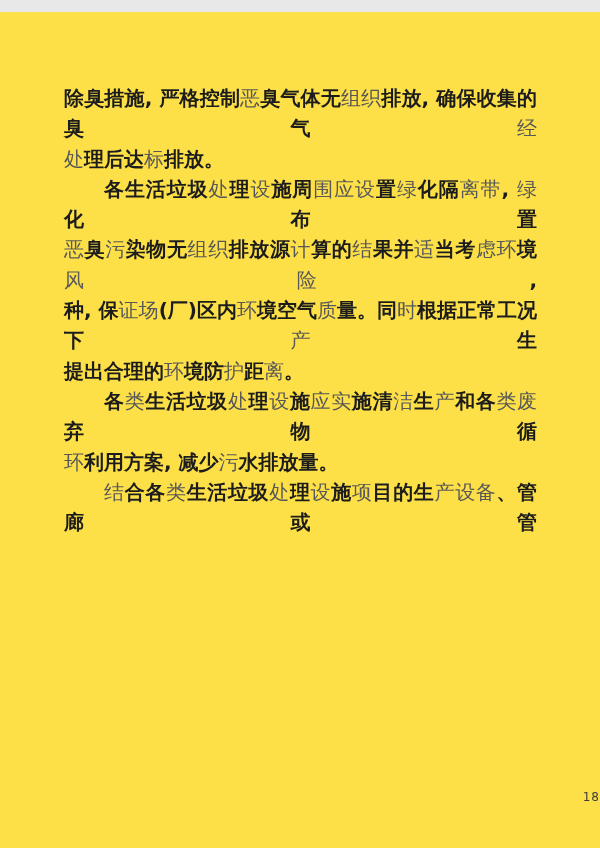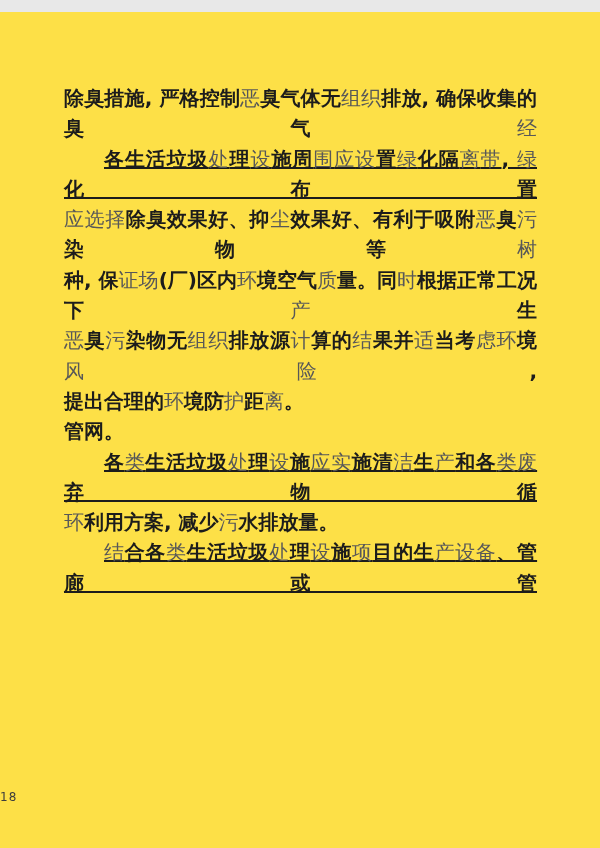--- a/index.html
+++ b/index.html
@@ -19,44 +19,43 @@
     font-weight:700;
     color:#1c1c1c;
     letter-spacing:0;
   }
   .line {
     text-align:justify;
     text-align-last:justify;
     -moz-text-align-last:justify;
     word-break:break-all;
   }
-  .line.first { text-indent:2em;text-decoration:underline; }
+  .line.first { text-indent:2em; }
   .line.last  { text-align-last:left; -moz-text-align-last:left; }
   
   .lt { font-weight:400; color:#585858; }
   .footer {
     position:absolute;
     left:0; top:778px; width:100%;
-    text-align:left;
+    text-align:right;
     font-size:12px;
     font-weight:400;
     color:#3d3d3d;
     letter-spacing:1px;
   }
 </style>
 </head>
 <body>
 
 <div class="page">
   <div class="doc">
       <div class="line">除臭措施, 严格控制<span class="lt">恶</span>臭气体无<span class="lt">组</span><span class="lt">织</span>排放, 确保收集的臭气<span class="lt">经</span></div>
+      <div class="line last"><span class="lt">处</span>理后达<span class="lt">标</span>排放。</div>
       <div class="line first">各生活垃圾<span class="lt">处</span>理<span class="lt">设</span>施周<span class="lt">围</span><span class="lt">应</span><span class="lt">设</span>置<span class="lt">绿</span>化隔<span class="lt">离</span><span class="lt">带</span>, <span class="lt">绿</span>化布置</div>
-      <div class="line"><span class="lt">应</span><span class="lt">选</span><span class="lt">择</span>除臭效果好、抑<span class="lt">尘</span>效果好、有利于吸附<span class="lt">恶</span>臭<span class="lt">污</span>染物等<span class="lt">树</span></div>
+      <div class="line"><span class="lt">恶</span>臭<span class="lt">污</span>染物无<span class="lt">组</span><span class="lt">织</span>排放源<span class="lt">计</span>算的<span class="lt">结</span>果并<span class="lt">适</span>当考<span class="lt">虑</span><span class="lt">环</span>境<span class="lt">风</span><span class="lt">险</span>,</div>
       <div class="line">种, 保<span class="lt">证</span><span class="lt">场</span>(厂)区内<span class="lt">环</span>境空气<span class="lt">质</span>量。同<span class="lt">时</span>根据正常工况下<span class="lt">产</span>生</div>
-      <div class="line"><span class="lt">恶</span>臭<span class="lt">污</span>染物无<span class="lt">组</span><span class="lt">织</span>排放源<span class="lt">计</span>算的<span class="lt">结</span>果并<span class="lt">适</span>当考<span class="lt">虑</span><span class="lt">环</span>境<span class="lt">风</span><span class="lt">险</span>,</div>
       <div class="line last">提出合理的<span class="lt">环</span>境防<span class="lt">护</span>距<span class="lt">离</span>。</div>
-      <div class="line last">管网。</div>
       <div class="line first">各<span class="lt">类</span>生活垃圾<span class="lt">处</span>理<span class="lt">设</span>施<span class="lt">应</span><span class="lt">实</span>施清<span class="lt">洁</span>生<span class="lt">产</span>和各<span class="lt">类</span><span class="lt">废</span>弃物循</div>
       <div class="line last"><span class="lt">环</span>利用方案, 减少<span class="lt">污</span>水排放量。</div>
       <div class="line first"><span class="lt">结</span>合各<span class="lt">类</span>生活垃圾<span class="lt">处</span>理<span class="lt">设</span>施<span class="lt">项</span>目的生<span class="lt">产</span><span class="lt">设</span><span class="lt">备</span>、管廊或管</div>
     </div>
   <div class="footer">18</div>
 </div>
 
 </body></html>

